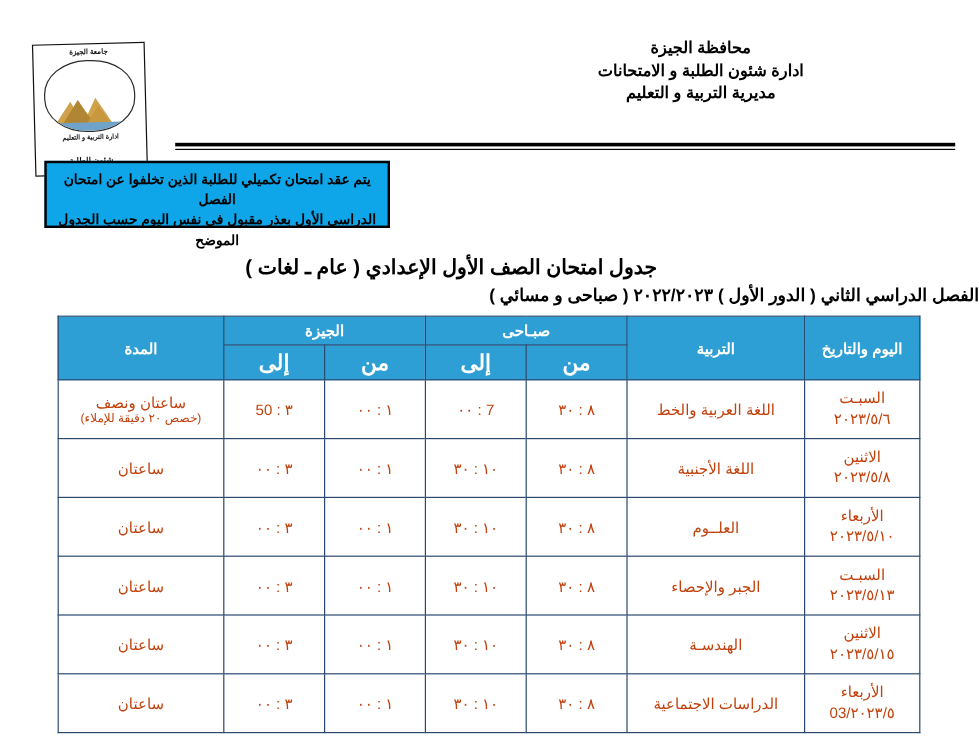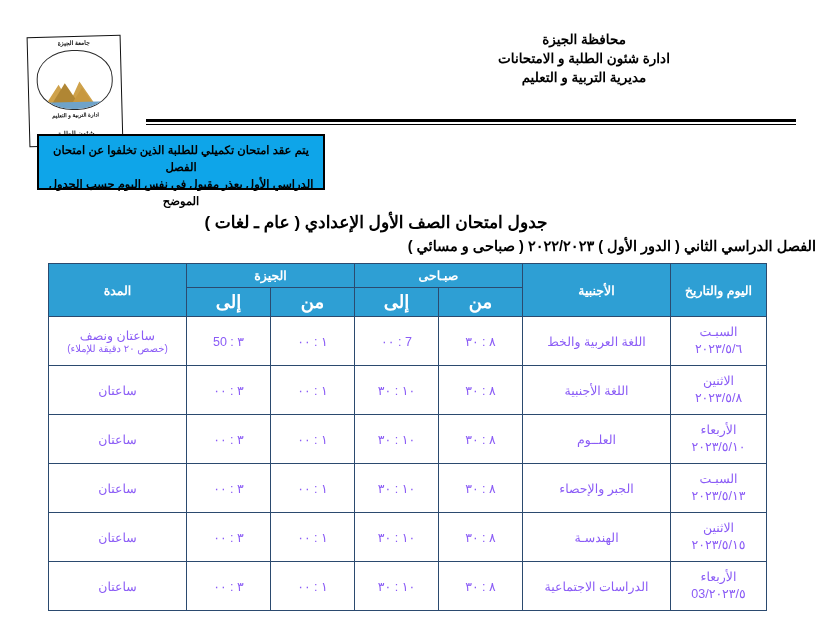--- a/index.html
+++ b/index.html
@@ -217,21 +217,21 @@
     text-align: center;
   }
   .col-day    { width: 96px; }
   .col-sub    { width: 148px; }
   .col-time   { width: 84px; }
   .col-dur    { width: 138px; }
 
   tbody td {
     background: #ffffff;
     height: 46px;
-    color: #8b5cf6;
+    color: #c2410c;
   }
   td.day {
     font-weight: normal;
     line-height: 17px;
     font-size: 12.5px;
   }
   td.subject { font-size: 13px; }
   td.time { letter-spacing: 1px; font-size: 12.5px; }
   td.dur { font-size: 13px; }
   td.dur .small {
@@ -280,21 +280,21 @@
       <col class="col-sub">
       <col class="col-time">
       <col class="col-time">
       <col class="col-time">
       <col class="col-time">
       <col class="col-dur">
     </colgroup>
     <thead>
       <tr>
         <th rowspan="2">اليوم والتاريخ</th>
-        <th rowspan="2">الأجنبية</th>
+        <th rowspan="2">التربية</th>
         <th colspan="2">صبـاحى</th>
         <th colspan="2">الجيزة</th>
         <th rowspan="2">المدة</th>
       </tr>
       <tr>
         <th class="sub">من</th>
         <th class="sub">إلى</th>
         <th class="sub">من</th>
         <th class="sub">إلى</th>
       </tr>

